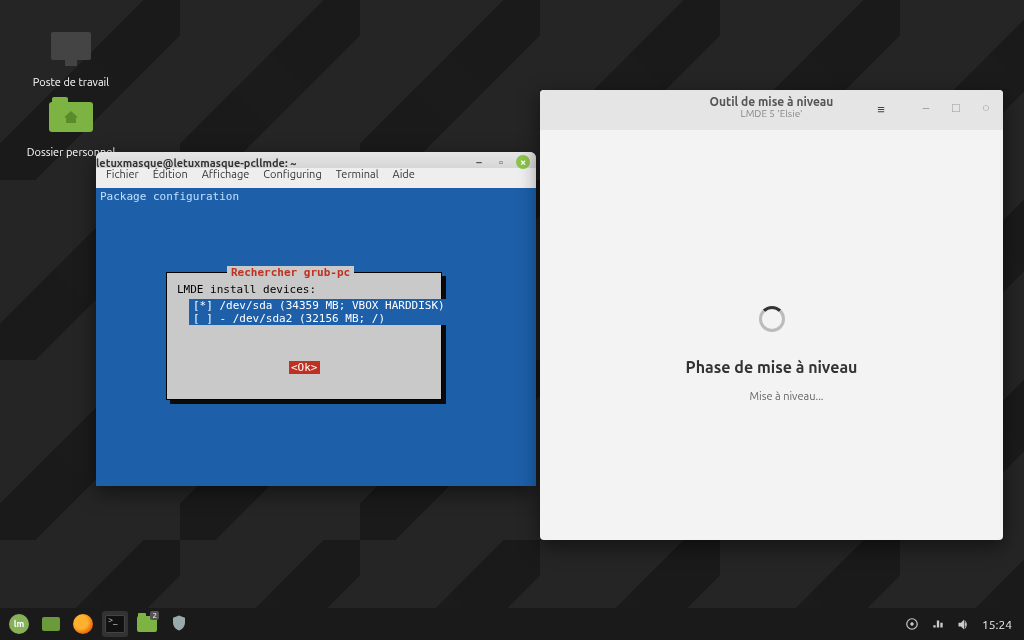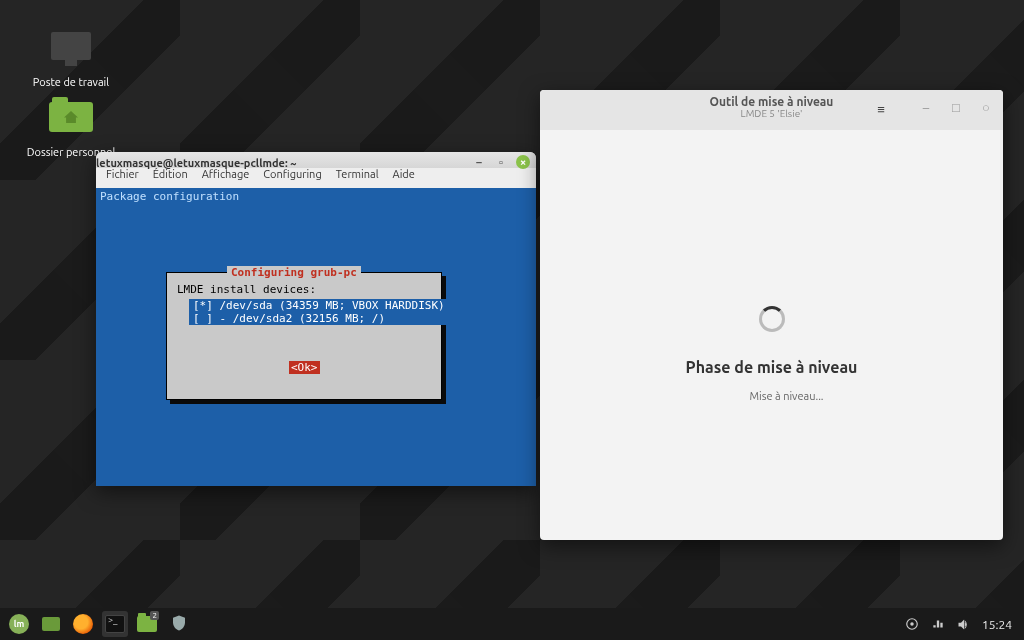--- a/index.html
+++ b/index.html
@@ -143,21 +143,21 @@
     <span>Édition</span>
     <span>Affichage</span>
     <span>Configuring</span>
     <span>Terminal</span>
     <span>Aide</span>
   </div>
   <div class="term-body">
     <div class="pkg-line">Package configuration</div>
     <div class="grub-shadow"></div>
     <div class="grub-box">
-      <span class="box-title">Configuring grub-pc</span>
+      <span class="box-title">Rechercher grub-pc</span>
       <div class="prompt">LMDE install devices:</div>
       <div class="options">
         <div>[*] /dev/sda (34359 MB; VBOX HARDDISK)</div>
         <div>[ ] - /dev/sda2 (32156 MB; /)</div>
       </div>
       <span class="ok-btn">&lt;Ok&gt;</span>
     </div>
   </div>
 </div>
 

